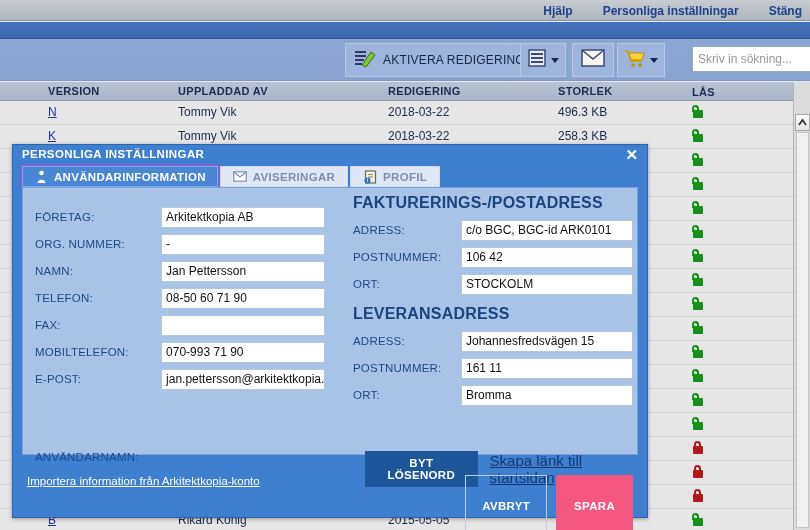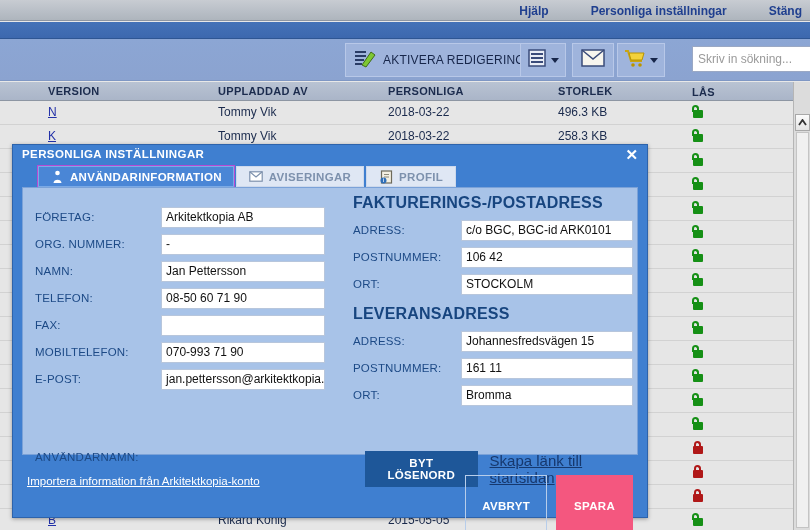--- a/index.html
+++ b/index.html
@@ -12,21 +12,21 @@
   #app { position: relative; width: 810px; height: 530px; }
 
   
   .topbar {
     position: absolute; left: 0; top: 0; width: 810px; height: 21px;
     background: linear-gradient(to bottom, #c8ccd2 0%, #b9bfc7 55%, #aeb5bd 100%);
     border-bottom: 1px solid #8d96a3;
   }
   .topbar-links {
     position: absolute; right: 0; top: 0; height: 21px;
-    display: flex; align-items: center; gap: 42px; padding-right: 8px;
+    display: flex; align-items: center; gap: 30px; padding-right: 8px;
   }
   .topbar-links a {
     color: #1f3f8f; font-size: 12px; font-weight: bold;
     text-decoration: none; white-space: nowrap;
   }
   .blueband {
     position: absolute; left: 0; top: 22px; width: 810px; height: 17px;
     background: linear-gradient(to bottom, #4472b8 0%, #3d68ae 100%);
     border-bottom: 1px solid #2f5693;
   }
@@ -72,21 +72,21 @@
   .th { position: absolute; top: 3px; font-size: 11px; font-weight: bold;
         color: #1b2b4d; letter-spacing: .3px; }
   .tbody { position: absolute; left: 0; top: 101px; width: 793px; height: 429px;
            background: #e6e6e6; }
   .trow {
     position: relative; height: 24px; border-bottom: 1px solid #d2d2d2;
     background: #e6e6e6;
   }
   .trow .c { position: absolute; top: 4px; font-size: 12px; color: #1b2b4d; }
   .c-ver  { left: 48px; }
-  .c-by   { left: 178px; margin-left: 40px; }
+  .c-by   { left: 178px; }
   .c-date { left: 388px; }
   .c-size { left: 558px; }
   .c-lock { left: 692px; top: 4px; }
   .c-ver a { color: #2331a8; text-decoration: underline; }
 
   
   .lock { position: relative; width: 11px; height: 13px; display: inline-block; }
   .lock .body { position: absolute; left: 1px; bottom: 0; width: 10px; height: 8px;
                 border-radius: 1px; }
   .lock .shackle { position: absolute; width: 7px; height: 7px;
@@ -116,21 +116,21 @@
   }
   .modal-title {
     height: 20px; padding: 3px 0 0 9px; position: relative;
     color: #ffffff; font-size: 11.5px; font-weight: bold; letter-spacing: .4px;
   }
   .modal-close {
     position: absolute; right: 6px; top: 1px; width: 18px; height: 18px;
     color: #fff; font-size: 15px; font-weight: bold; line-height: 17px;
     text-align: center; cursor: pointer;
   }
-  .tabs { display: flex; align-items: flex-end; height: 22px; padding-left: 25px; gap: 2px; }
+  .tabs { display: flex; align-items: flex-end; height: 22px; padding-left: 9px; gap: 2px; }
   .tab {
     height: 21px; display: flex; align-items: center; gap: 6px;
     padding: 0 12px; font-size: 11.5px; font-weight: bold; letter-spacing: .3px;
     cursor: pointer; white-space: nowrap;
   }
   .tab.active { background: #4a86d6; color: #ffffff; outline: 1px solid #b84ad2;
                 border: 1px solid #7baae6; padding: 0 11px; }
   .tab.inactive { background: #dfe7f4; color: #7d91ad; border: 1px solid #cdd9ec; }
   .tab .tabico { width: 14px; height: 14px; display:flex; align-items:center; justify-content:center; }
 
@@ -250,21 +250,21 @@
 
     <div class="searchbox">
       <input type="text" placeholder="Skriv in sökning..." style="">
 
     </div>
   </div>
 
   <div class="thead">
     <span class="th c-ver">VERSION</span>
     <span class="th c-by">UPPLADDAD AV</span>
-    <span class="th c-date">PERSONLIGA</span>
+    <span class="th c-date">REDIGERING</span>
     <span class="th c-size">STORLEK</span>
     <span class="th c-lock">LÅS</span>
   </div>
 
   <div class="tbody" id="tbody">
       <div class="trow">
         <span class="c c-ver"><a href="#">N</a></span>
         <span class="c c-by">Tommy Vik</span>
         <span class="c c-date">2018-03-22</span>
         <span class="c c-size">496.3 KB</span>

